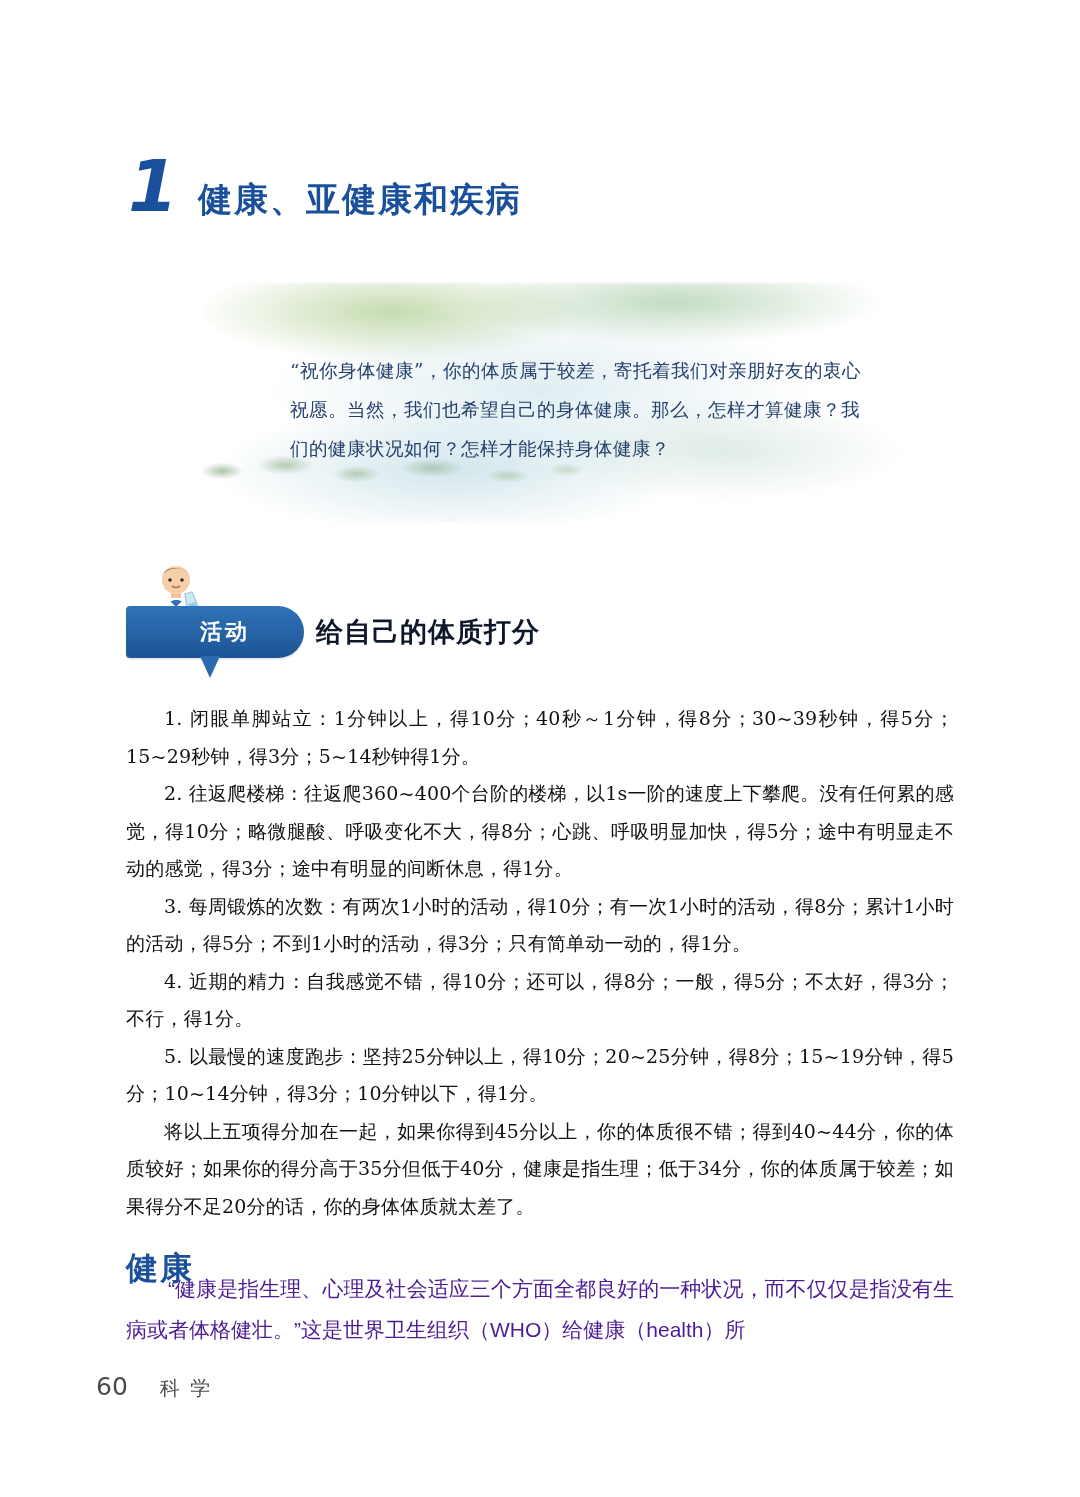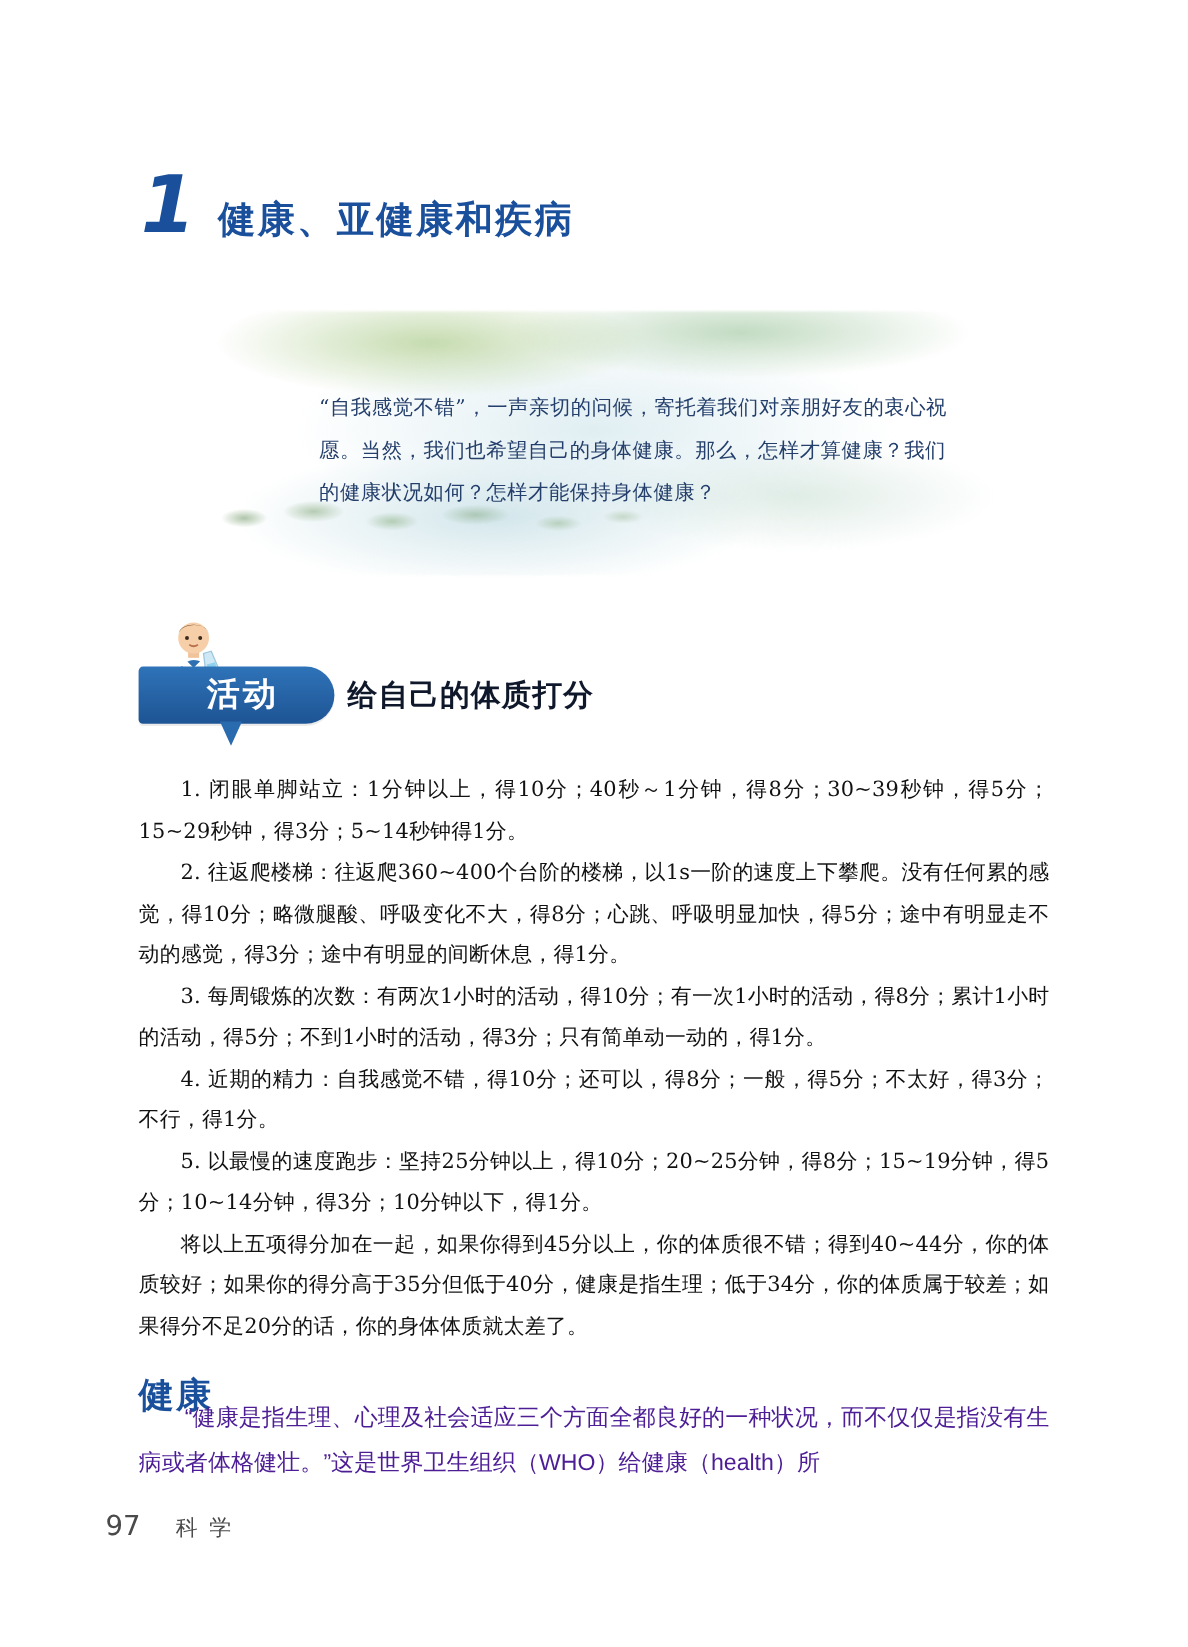--- a/index.html
+++ b/index.html
@@ -115,24 +115,24 @@
     left: 0px;
     top: 54px;
     width: 178px;
     height: 52px;
     background: linear-gradient(180deg, #2f73b8 0%, #1d5494 100%);
     border-radius: 4px 26px 26px 4px;
     box-shadow: 0 2px 0 rgba(0,0,0,.08);
   }
   .banner-label {
     position: absolute;
-    left: 62px;
+    left: 74px;
     top: 64px;
     font-family: "DejaVu Sans", sans-serif;
-    font-size: 30px;
+    font-size: 22px;
     font-weight: bold;
     color: #ffffff;
     letter-spacing: 3px;
     line-height: 32px;
   }
   .banner-tail {
     position: absolute;
     left: 74px;
     top: 104px;
     width: 0;
@@ -225,21 +225,21 @@
 <div class="page">
 
   <div class="chapter-head">
     <span class="chapter-num">1</span>
     <span class="chapter-title">健康、亚健康和疾病</span>
   </div>
 
   <div class="intro-panel">
     <div class="wash"></div>
     <div class="wash-edge"></div>
-    <div class="intro-text">“自我感觉不错”，一声亲切的问候，寄托着我们对亲朋好友的衷心祝愿。当然，我们也希望自己的身体健康。那么，怎样才算健康？我们的健康状况如何？怎样才能保持身体健康？</div>
+    <div class="intro-text">“祝你身体健康”，你的体质属于较差，寄托着我们对亲朋好友的衷心祝愿。当然，我们也希望自己的身体健康。那么，怎样才算健康？我们的健康状况如何？怎样才能保持身体健康？</div>
   </div>
 
   <div class="activity-block">
     <svg class="kid" viewBox="0 0 72 92">
       <ellipse cx="36" cy="80" rx="30" ry="11" fill="#2f73b8"></ellipse>
       <path d="M12 80 a24 24 0 0 1 48 0 z" fill="#3f8ccb"></path>
       <path d="M16 78 C18 58 28 48 36 48 C46 48 56 58 58 78 Z" fill="#2f6fb2"></path>
       <path d="M24 52 L36 64 L48 52 L44 47 L36 55 L28 47 Z" fill="#ffffff"></path>
       <rect x="31" y="36" width="10" height="10" fill="#f0c39a"></rect>
       <ellipse cx="36" cy="28" rx="14" ry="14" fill="#f6cfa8"></ellipse>
@@ -264,17 +264,17 @@
     <p>5. 以最慢的速度跑步：坚持25分钟以上，得10分；20~25分钟，得8分；15~19分钟，得5分；10~14分钟，得3分；10分钟以下，得1分。</p>
     <p>将以上五项得分加在一起，如果你得到45分以上，你的体质很不错；得到40~44分，你的体质较好；如果你的得分高于35分但低于40分，健康是指生理；低于34分，你的体质属于较差；如果得分不足20分的话，你的身体体质就太差了。</p>
   </div>
 
   <div class="section-head">健康</div>
   <div class="section-body">
     <p>“健康是指生理、心理及社会适应三个方面全都良好的一种状况，而不仅仅是指没有生病或者体格健壮。”这是世界卫生组织（WHO）给健康（health）所</p>
   </div>
 
   <div class="footer">
-    <span class="page-num">97</span>
+    <span class="page-num">60</span>
     <span class="footer-subject">科 学</span>
   </div>
 
 </div>
 
 </body></html>

